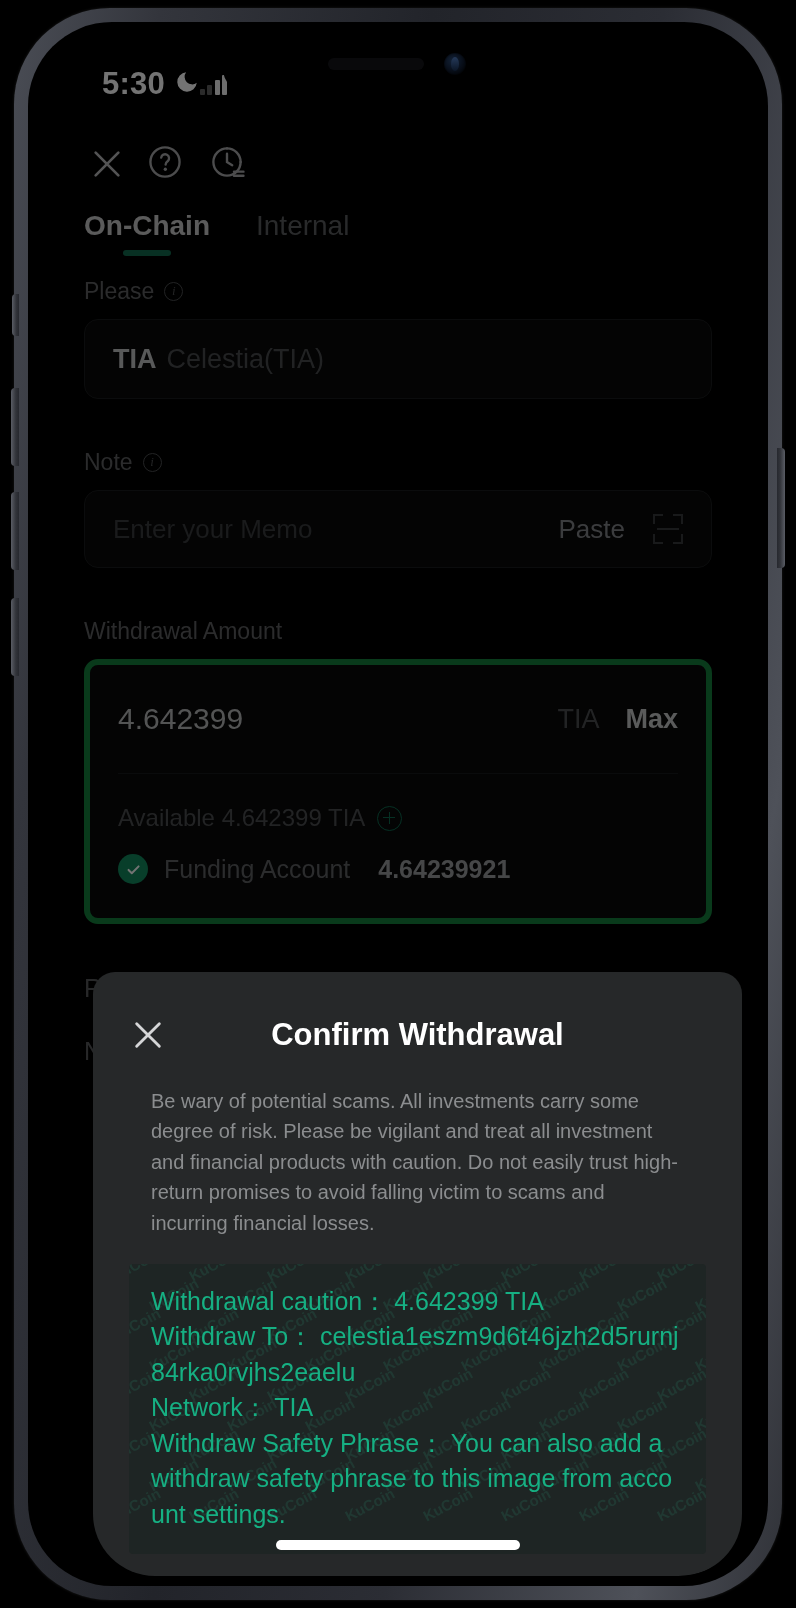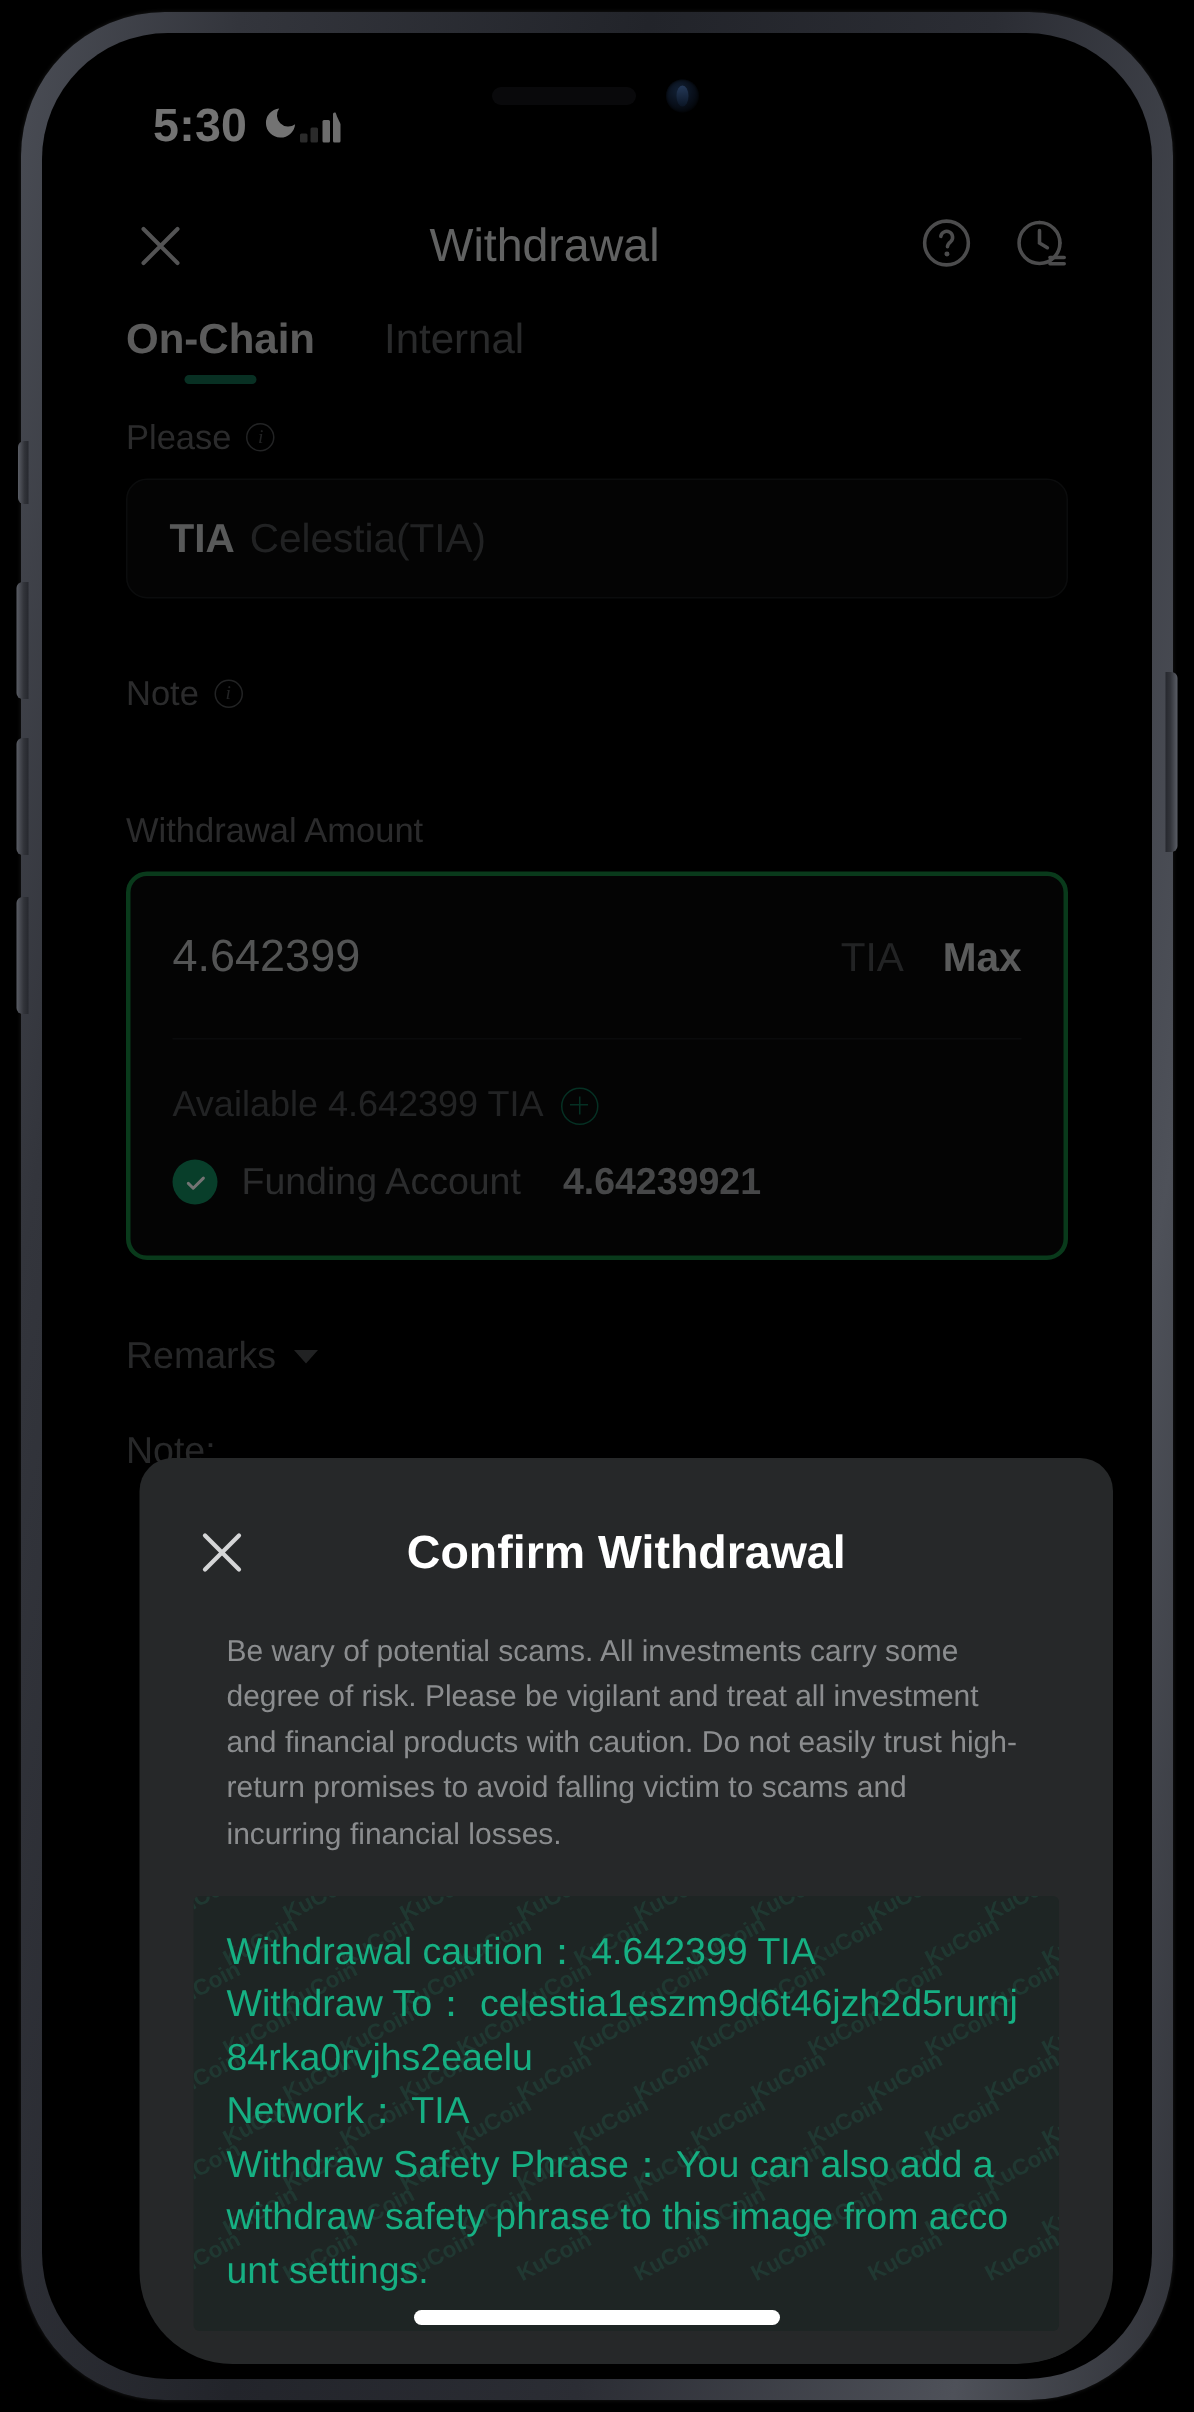--- a/index.html
+++ b/index.html
@@ -148,21 +148,21 @@
   .scan-icon span:nth-child(2){ right:0; top:0; border-left:none; border-bottom:none; }
   .scan-icon span:nth-child(3){ left:0; bottom:0; border-right:none; border-top:none; }
   .scan-icon span:nth-child(4){ right:0; bottom:0; border-left:none; border-top:none; }
   .scan-icon::after { content:""; position:absolute; left:4px; top:14px; width:22px; height:2px; background:#393b3d; }
 
   .gap-24 { height: 34px; }
   .gap-40 { height: 50px; }
 
   
   #amount-card {
-    border: 3px solid #15803d; border-radius: 14px; background: #09090a;
+    border: 6px solid #15803d; border-radius: 14px; background: #09090a;
     padding: 0; overflow: hidden;
   }
   #amount-row { display: flex; align-items: center; padding: 0 28px; height: 108px; }
   #amount-value { flex: 1; color: #b9babb; font-size: 30px; }
   #amount-unit { color: #4d4f51; font-size: 27px; margin-right: 26px; }
   #max-btn { color: #c8c9ca; font-size: 27px; font-weight: 600; }
   #amount-divider { height: 1px; background: #181a1b; margin: 0 28px; }
   #available-row {
     display: flex; align-items: center; gap: 12px;
     padding: 30px 28px 0 28px; color: #4c4e50; font-size: 24px;
@@ -302,21 +302,20 @@
         </span>
       </div>
     </div>
 
     <div id="app-header">
       <div id="close-btn">
         <svg width="34" height="34" viewBox="0 0 24 24">
             <path d="M4 4L20 20M20 4L4 20" stroke="#b8b9ba" stroke-width="1.9" stroke-linecap="round"></path>
           </svg>
       </div>
-      <div id="page-title">Withdrawal</div>
       <div id="header-actions">
         <span>
           <svg width="38" height="38" viewBox="0 0 24 24">
             <circle cx="12" cy="12" r="9.2" fill="none" stroke="#a8a9ab" stroke-width="1.5"></circle>
             <path d="M9.6 9.2a2.5 2.5 0 114.2 2.2c-.9.7-1.4 1.1-1.4 2.2" fill="none" stroke="#a8a9ab" stroke-width="1.5" stroke-linecap="round"></path>
             <circle cx="12.2" cy="16.6" r="1.05" fill="#a8a9ab"></circle>
           </svg>
         </span>
         <span>
           <svg width="38" height="38" viewBox="0 0 24 24">
@@ -343,20 +342,30 @@
       <div class="input-box" id="network-box">
         <span class="network-symbol">TIA</span>
         <span class="network-name">Celestia(TIA)</span>
       </div>
 
       <div class="gap-40"></div>
 
       <div class="field-label">
         <span>Note</span>
         <span class="info-circle">i</span>
+      </div>
+      <div class="input-box">
+        <span class="memo-placeholder">Enter your Memo</span>
+        <span id="paste-btn">Paste</span>
+        <span class="scan-icon">
+          <span></span>
+            <span></span>
+            <span></span>
+            <span></span>
+        </span>
       </div>
 
       <div class="gap-40"></div>
 
       <div class="field-label">
         <span>Withdrawal Amount</span>
       </div>
       <div id="amount-card">
         <div id="amount-row">
           <span id="amount-value">4.642399</span>

